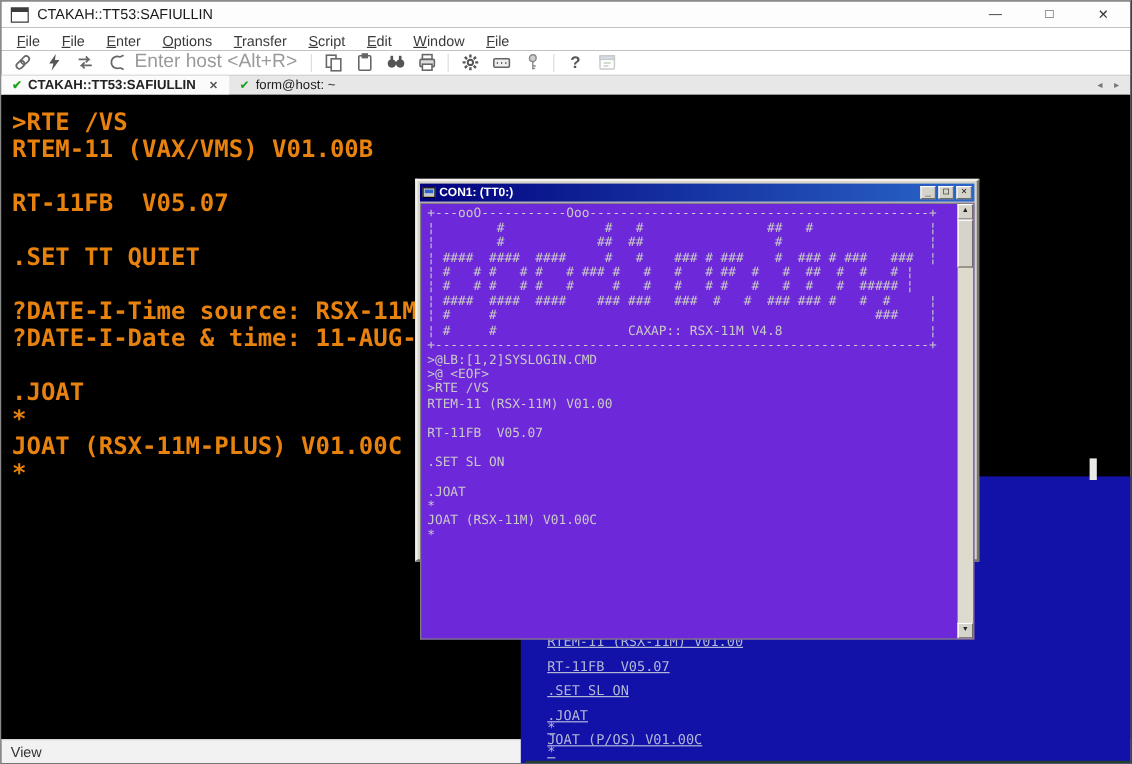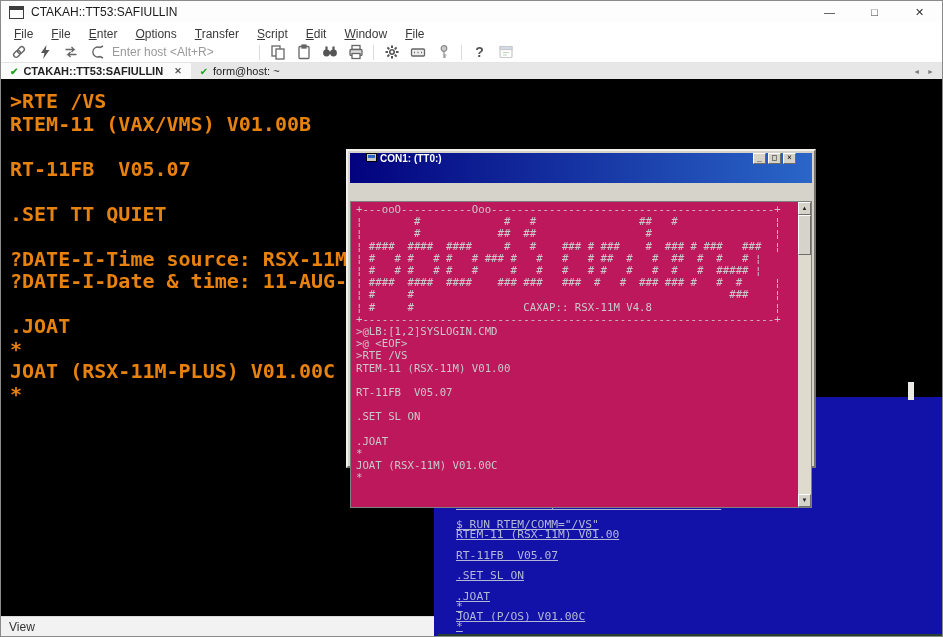--- a/index.html
+++ b/index.html
@@ -17,21 +17,21 @@
              font-size:11px; color:#333; }
   .menubar { position:absolute; top:22px; left:0; right:0; height:19px; background:#fff;
              display:flex; align-items:flex-end; padding-left:4px; }
   .menu-item { font-size:12px; color:#3a3a3a; padding:1px 9px; display:block; }
   .menu-item::first-letter { text-decoration:underline; }
   .toolbar { position:absolute; top:41px; left:0; right:0; height:21px; background:#fff;
              display:flex; align-items:center; padding-left:7px; gap:5px;
              border-bottom:1px solid #e4e4e4; }
   .tool-btn { width:21px; height:18px; display:flex; align-items:center; justify-content:center; }
   .tool-sep { width:1px; height:15px; background:#dcdcdc; margin:0 2px; }
-  .host-input { border:none; outline:none; font-size:12px; color:#a16207; width:140px;
+  .host-input { border:none; outline:none; font-size:16px; color:#a16207; width:140px;
                 font-family:"Liberation Sans", sans-serif; }
   .host-input::placeholder { color:#9a9a9a; }
   .help-glyph { font-size:14px; font-weight:bold; color:#555; }
   .tabbar { position:absolute; top:62px; left:0; right:0; height:16px; background:#e7e7e7;
             display:flex; align-items:stretch; }
   .tab { display:flex; align-items:center; gap:5px; padding:0 9px; font-size:11px; color:#222; }
   .tab.active { background:#fbfbfb; font-weight:bold; }
   .check { color:#1ca21c; font-size:10px; }
   .tab-close { color:#555; font-size:9px; margin-left:6px; }
   .tab-nav { margin-left:auto; display:flex; align-items:center; gap:7px; padding-right:8px;
@@ -50,30 +50,30 @@
   .blue-window { position:absolute; left:433px; top:396px; width:510px; height:241px;
                  background:#1212a8; z-index:2; overflow:hidden; }
   .blue-window pre { margin:0; padding:62px 0 0 22px; color:#b3b7d7;
         font:11.3px/10.2px "DejaVu Sans Mono", monospace;text-decoration:underline; }
   .bottom-strip { position:absolute; left:4px; right:0; bottom:0; height:4px; background:#24402e; }
   .sliver { position:absolute; left:907px; top:381px; width:6px; height:18px; background:#eceae6; z-index:2; }
 
   
   .con1 { position:absolute; left:345px; top:148px; width:470px; height:319px; background:#d6d3ca;
           border:2px solid; border-color:#f2f1ec #75736b #75736b #f2f1ec; padding:2px; z-index:3; }
-  .con1-titlebar { height:30px; background:linear-gradient(90deg,#02027e,#2a66c8);
-                   display:flex; align-items:flex-start; padding:0 16px; gap:3px; }
+  .con1-titlebar { height:15px; background:linear-gradient(90deg,#02027e,#2a66c8);
+                   display:flex; align-items:center; padding:0 2px; gap:3px; }
   .con1-icon { width:11px; height:9px; background:#c8c8c8; border:1px solid #000; position:relative; }
   .con1-icon::after { content:""; position:absolute; left:1px; top:1px; width:7px; height:3px; background:#2a66c8; }
   .con1-title { color:#fff; font-size:10px; font-weight:bold; }
   .con1-btns { margin-left:auto; display:flex; gap:2px; }
   .con1-btn { width:13px; height:11px; background:#d6d3ca; border:1px solid;
               border-color:#ffffff #6e6c64 #6e6c64 #ffffff; font-size:8px; line-height:8px;
               text-align:center; color:#111; font-family:"DejaVu Sans Mono", monospace; }
-  .con1-body { position:relative; height:307px; background:#be185d; margin-top:18px;
+  .con1-body { position:relative; height:364px; background:#6d28d9; margin-top:1px;
                border:1px solid #808080; overflow:hidden; }
   .con1-body pre { margin:0; padding:2px 0 0 5px; color:#c9c9c9; width:calc(100% - 13px);
         font:10.7px/12.2px "DejaVu Sans Mono", monospace; overflow:hidden; height:100%; }
   .con1-scroll { position:absolute; top:0; right:0; bottom:0; width:13px; background:#dedace; }
   .scroll-btn { position:absolute; left:0; width:13px; height:13px; background:#d6d3ca;
                 border:1px solid; border-color:#ffffff #6e6c64 #6e6c64 #ffffff;
                 font-size:6px; line-height:11px; text-align:center; color:#222; }
   .scroll-up { top:0; } .scroll-down { bottom:0; }
   .scroll-thumb { position:absolute; left:0; top:13px; width:13px; height:40px; background:#d6d3ca;
                   border:1px solid; border-color:#ffffff #6e6c64 #6e6c64 #ffffff; }

